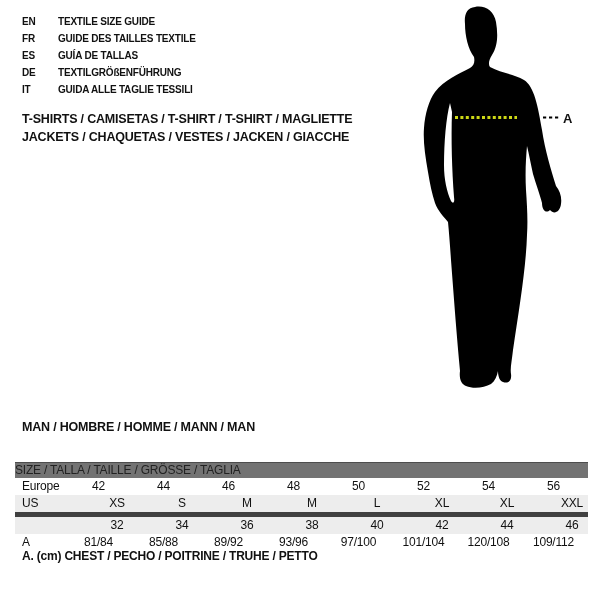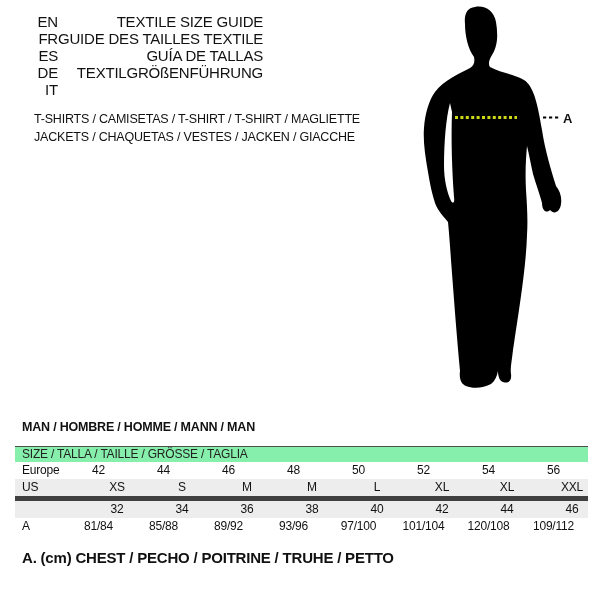--- a/index.html
+++ b/index.html
@@ -4,43 +4,43 @@
 <style>
   html,body{margin:0;padding:0;}
   body{
     width:600px;height:600px;position:relative;background:#ffffff;
     font-family:"Liberation Sans", sans-serif;color:#111;
     -webkit-font-smoothing:antialiased;overflow:hidden;
   }
   
   .lang-list{position:absolute;left:22px;top:13px;}
   .lang-row{display:grid;grid-template-columns:36px auto;height:17px;line-height:17px;
-    font-size:15px;font-weight:normal;letter-spacing:-0.2px;white-space:nowrap;text-align:right;}
+    font-size:10px;font-weight:bold;letter-spacing:-0.2px;white-space:nowrap;}
   
   .categories{position:absolute;left:22px;top:111px;}
-  .categories div{height:17.5px;line-height:17.5px;font-size:12.5px;font-weight:normal;
-    letter-spacing:-0.2px;white-space:nowrap;margin-left:12px;}
+  .categories div{height:17.5px;line-height:17.5px;font-size:12.5px;font-weight:bold;
+    letter-spacing:-0.2px;white-space:nowrap;}
   
   .figure-wrap{position:absolute;left:405px;top:0;width:180px;height:400px;}
   
   .man-heading{position:absolute;left:22px;top:420px;font-size:12.5px;font-weight:bold;
     letter-spacing:-0.2px;white-space:nowrap;}
   
   .size-table{position:absolute;left:15px;top:446px;width:573px;}
   .size-table .thead{
-    height:15px;line-height:15px;background:#86efac;border-top:1px solid #4d4d4d;
-    padding-left:7px;font-size:12px;letter-spacing:-0.2px;color:#222;white-space:nowrap;}
+    height:15px;line-height:15px;background:#737373;border-top:1px solid #4d4d4d;
+    padding-left:0;font-size:12px;letter-spacing:-0.2px;color:#222;white-space:nowrap;margin-top:16px;}
   .trow{display:grid;grid-template-columns:53px repeat(8,1fr);height:17px;line-height:17px;
     font-size:12px;letter-spacing:-0.2px;}
   .trow .lbl{text-align:left;padding-left:7px;}
   .trow .val{text-align:center;padding-right:4px;}
   .trow.shaded{background:#ededed;gap:37px;}
   .trow.shaded + .trow.shaded{border-top:5px solid #404040;}
   
-  .footnote{position:absolute;left:22px;top:549px;font-size:15px;font-weight:bold;
+  .footnote{position:absolute;left:22px;top:549px;font-size:12px;font-weight:bold;
     letter-spacing:-0.2px;white-space:nowrap;}
 </style>
 </head>
 <body>
 
 <div class="lang-list">
   <div class="lang-row">
     <span>EN</span>
     <span>TEXTILE SIZE GUIDE</span>
   </div>
@@ -51,20 +51,21 @@
   <div class="lang-row">
     <span>ES</span>
     <span>GUÍA DE TALLAS</span>
   </div>
   <div class="lang-row">
     <span>DE</span>
     <span>TEXTILGRÖßENFÜHRUNG</span>
   </div>
   <div class="lang-row">
     <span>IT</span>
+    <span>GUIDA ALLE TAGLIE TESSILI</span>
   </div>
 </div>
 
 <div class="categories">
   <div>T-SHIRTS / CAMISETAS / T-SHIRT / T-SHIRT / MAGLIETTE</div>
   <div>JACKETS / CHAQUETAS / VESTES / JACKEN / GIACCHE</div>
 </div>
 
 <div class="figure-wrap">
   <svg width="180" height="400" viewBox="0 0 180 400" xmlns="http://www.w3.org/2000/svg">

